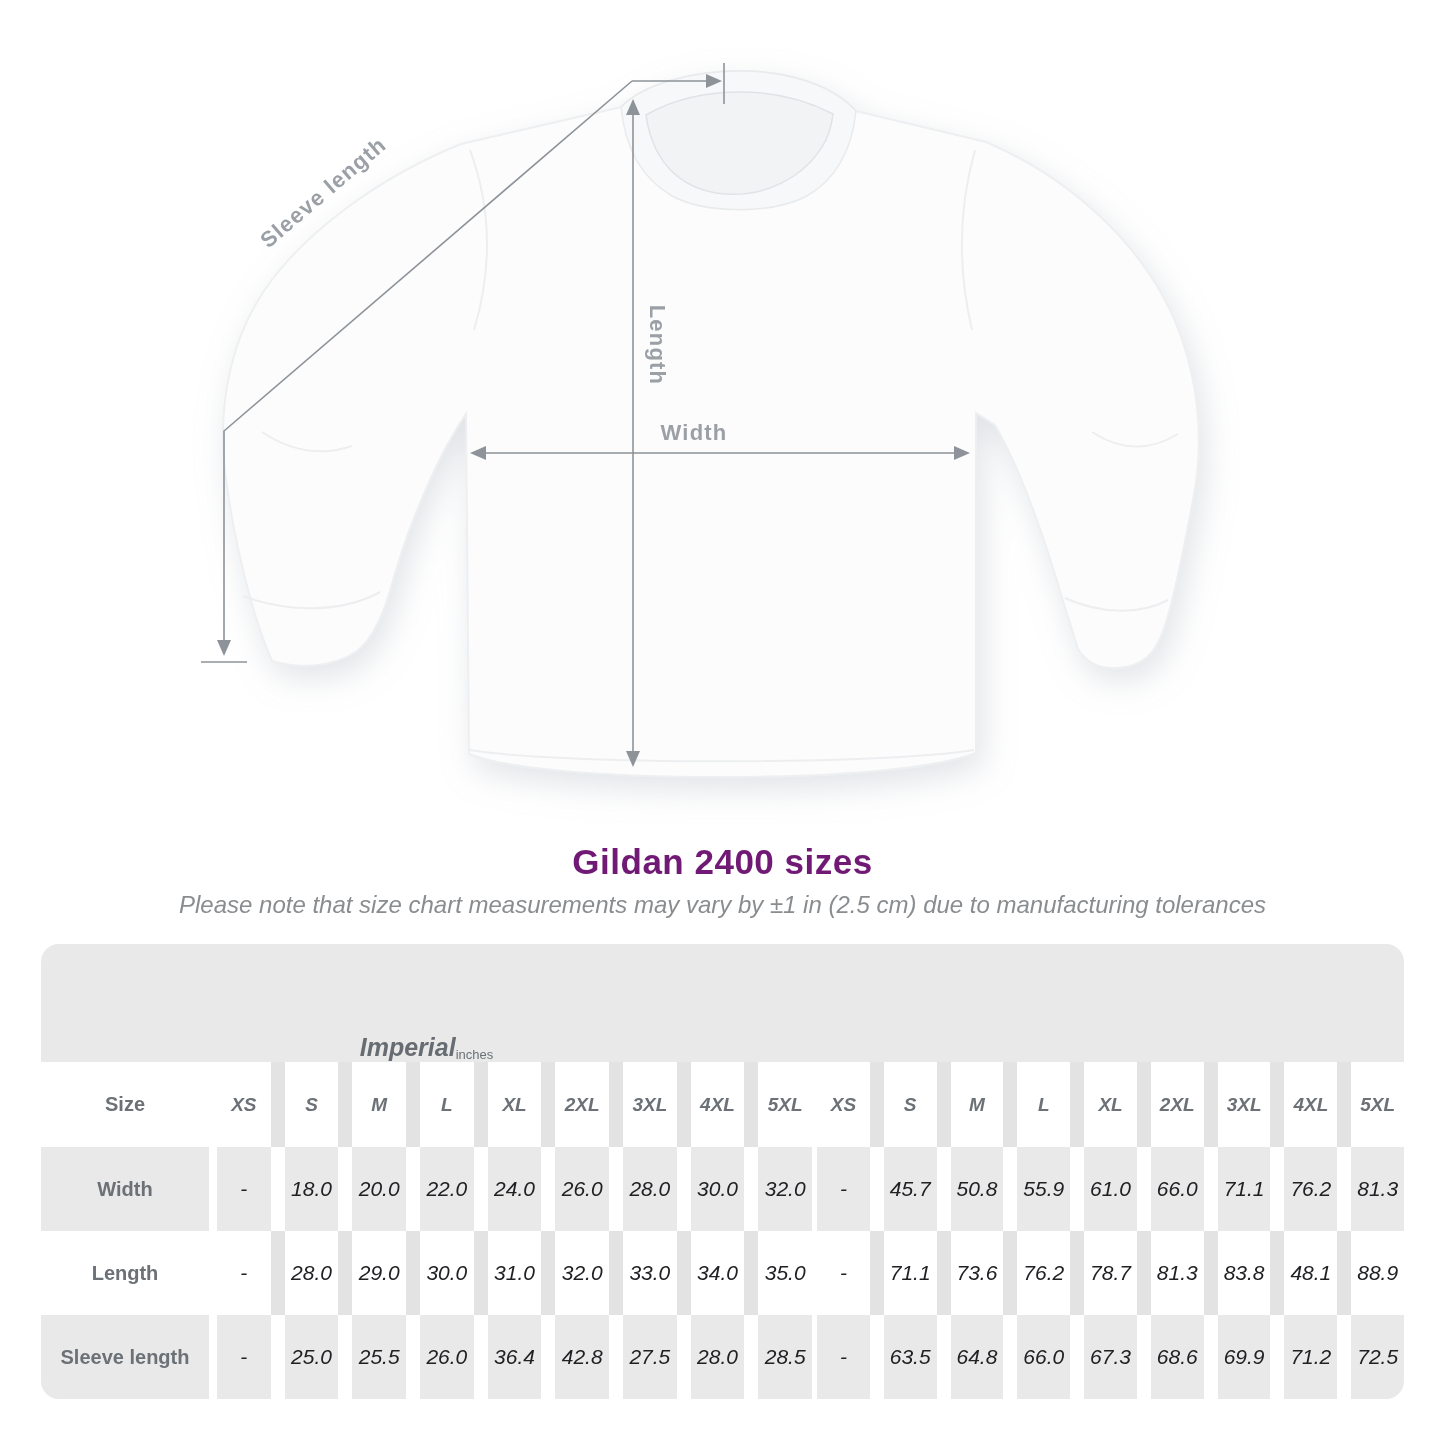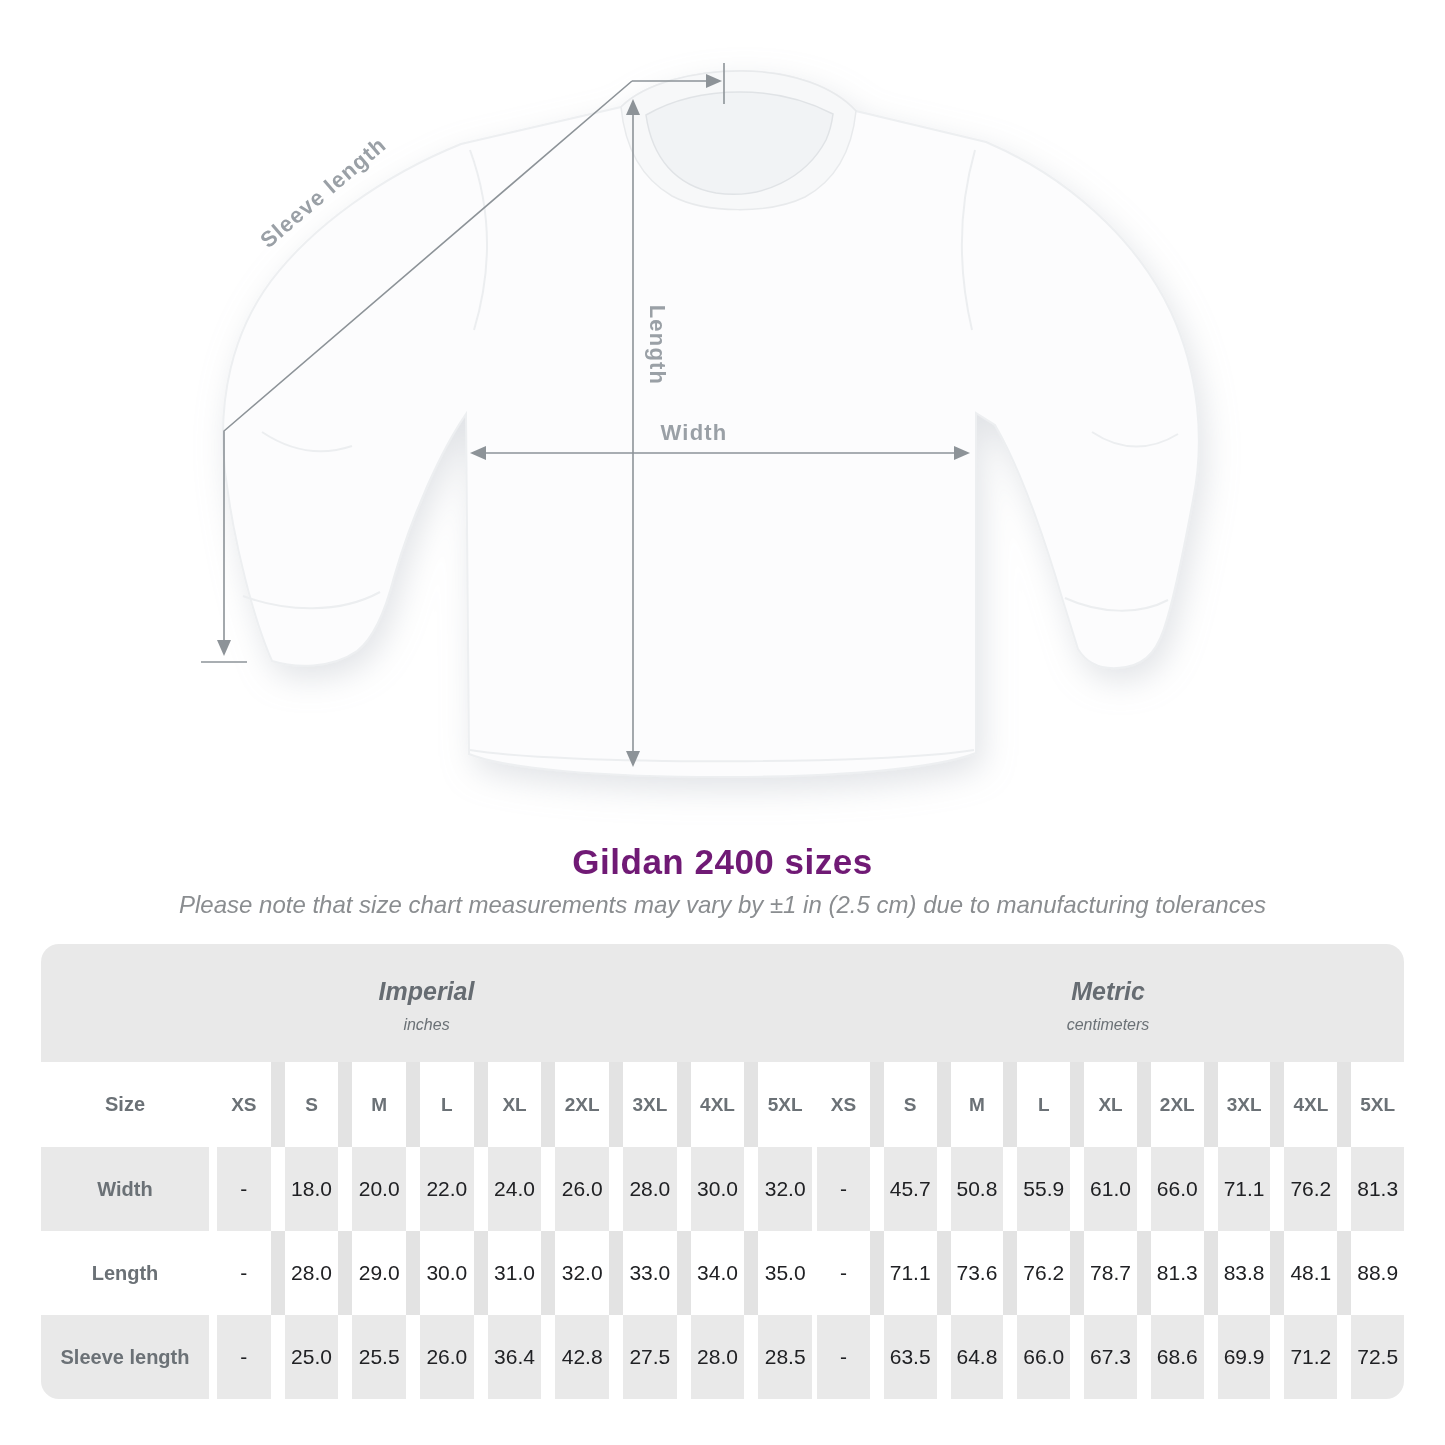--- a/index.html
+++ b/index.html
@@ -10,32 +10,32 @@
   .measure-label{fill:#9aa0a6;font-weight:bold;font-size:22px;letter-spacing:1.2px;font-family:"Liberation Sans",sans-serif;}
 
   
   .heading{position:absolute;top:842px;left:0;width:1445px;text-align:center;}
   .heading h1{margin:0;font-size:35px;font-weight:bold;color:#701a75;letter-spacing:.5px;}
   .heading p{margin:9px 0 0 0;font-size:24px;font-style:italic;color:#8a8d90;}
 
   
   .size-table{position:absolute;left:41px;top:944px;width:1363px;border-radius:18px;overflow:hidden;background:#fff;}
   .band{height:118px;background:#e9e9e9;display:flex;}
-  .band-half{display:flex;flex-direction:column;align-items:center;justify-content:center;padding-top:4px;}
+  .band-half{display:flex;flex-direction:row;align-items:flex-end;justify-content:center;padding-top:4px;}
   .band-half.imp{width:771px;}
   .band-half.met{flex:1;}
   .uname{font-size:25px;font-weight:bold;font-style:italic;color:#666c72;}
-  .uunit{font-size:16px;font-style:italic;color:#6b7176;margin-top:10px;}
+  .uunit{font-size:13px;color:#6b7176;margin-top:10px;}
 
   .row{display:flex;}
   .row.head{height:85px;}
   .row.drow{height:84px;}
   .cell{display:flex;align-items:center;justify-content:center;}
   .label{width:168px;margin-right:8px;font-weight:bold;font-size:20px;color:#6b7176;text-align:left;}
-  .group{display:flex;gap:14px;}
+  .group{display:flex;gap:14px;font-style:italic;}
   .group.g1{width:595px;margin-right:5px;}
   .group.g2{width:587px;}
   .group .cell{flex:1;}
   .sizehead{font-weight:bold;font-size:19px;color:#6b7176;}
   .val{font-size:21px;color:#202124;}
 
   .row.head .cell{background:#fff;}
   .row.head .group{background:#e3e3e3;}
   .row.shade .cell{background:#e9e9e9;}
   .row.shade .group{background:#fff;}
@@ -131,24 +131,20 @@
   <h1>Gildan 2400 sizes</h1>
   <p>Please note that size chart measurements may vary by ±1 in (2.5 cm) due to manufacturing tolerances</p>
 </div>
 
 <div class="size-table">
   <div class="band">
     <div class="band-half imp">
       <div class="uname">Imperial</div>
       <div class="uunit">inches</div>
     </div>
-    <div class="band-half met">
-      <div class="uname">Metric</div>
-      <div class="uunit">centimeters</div>
-    </div>
   </div>
   <div>
       <div class="row head">
         <div class="cell label">Size</div>
         <div class="group g1">
           <div class="cell sizehead">XS</div>
           <div class="cell sizehead">S</div>
           <div class="cell sizehead">M</div>
           <div class="cell sizehead">L</div>
           <div class="cell sizehead">XL</div>

